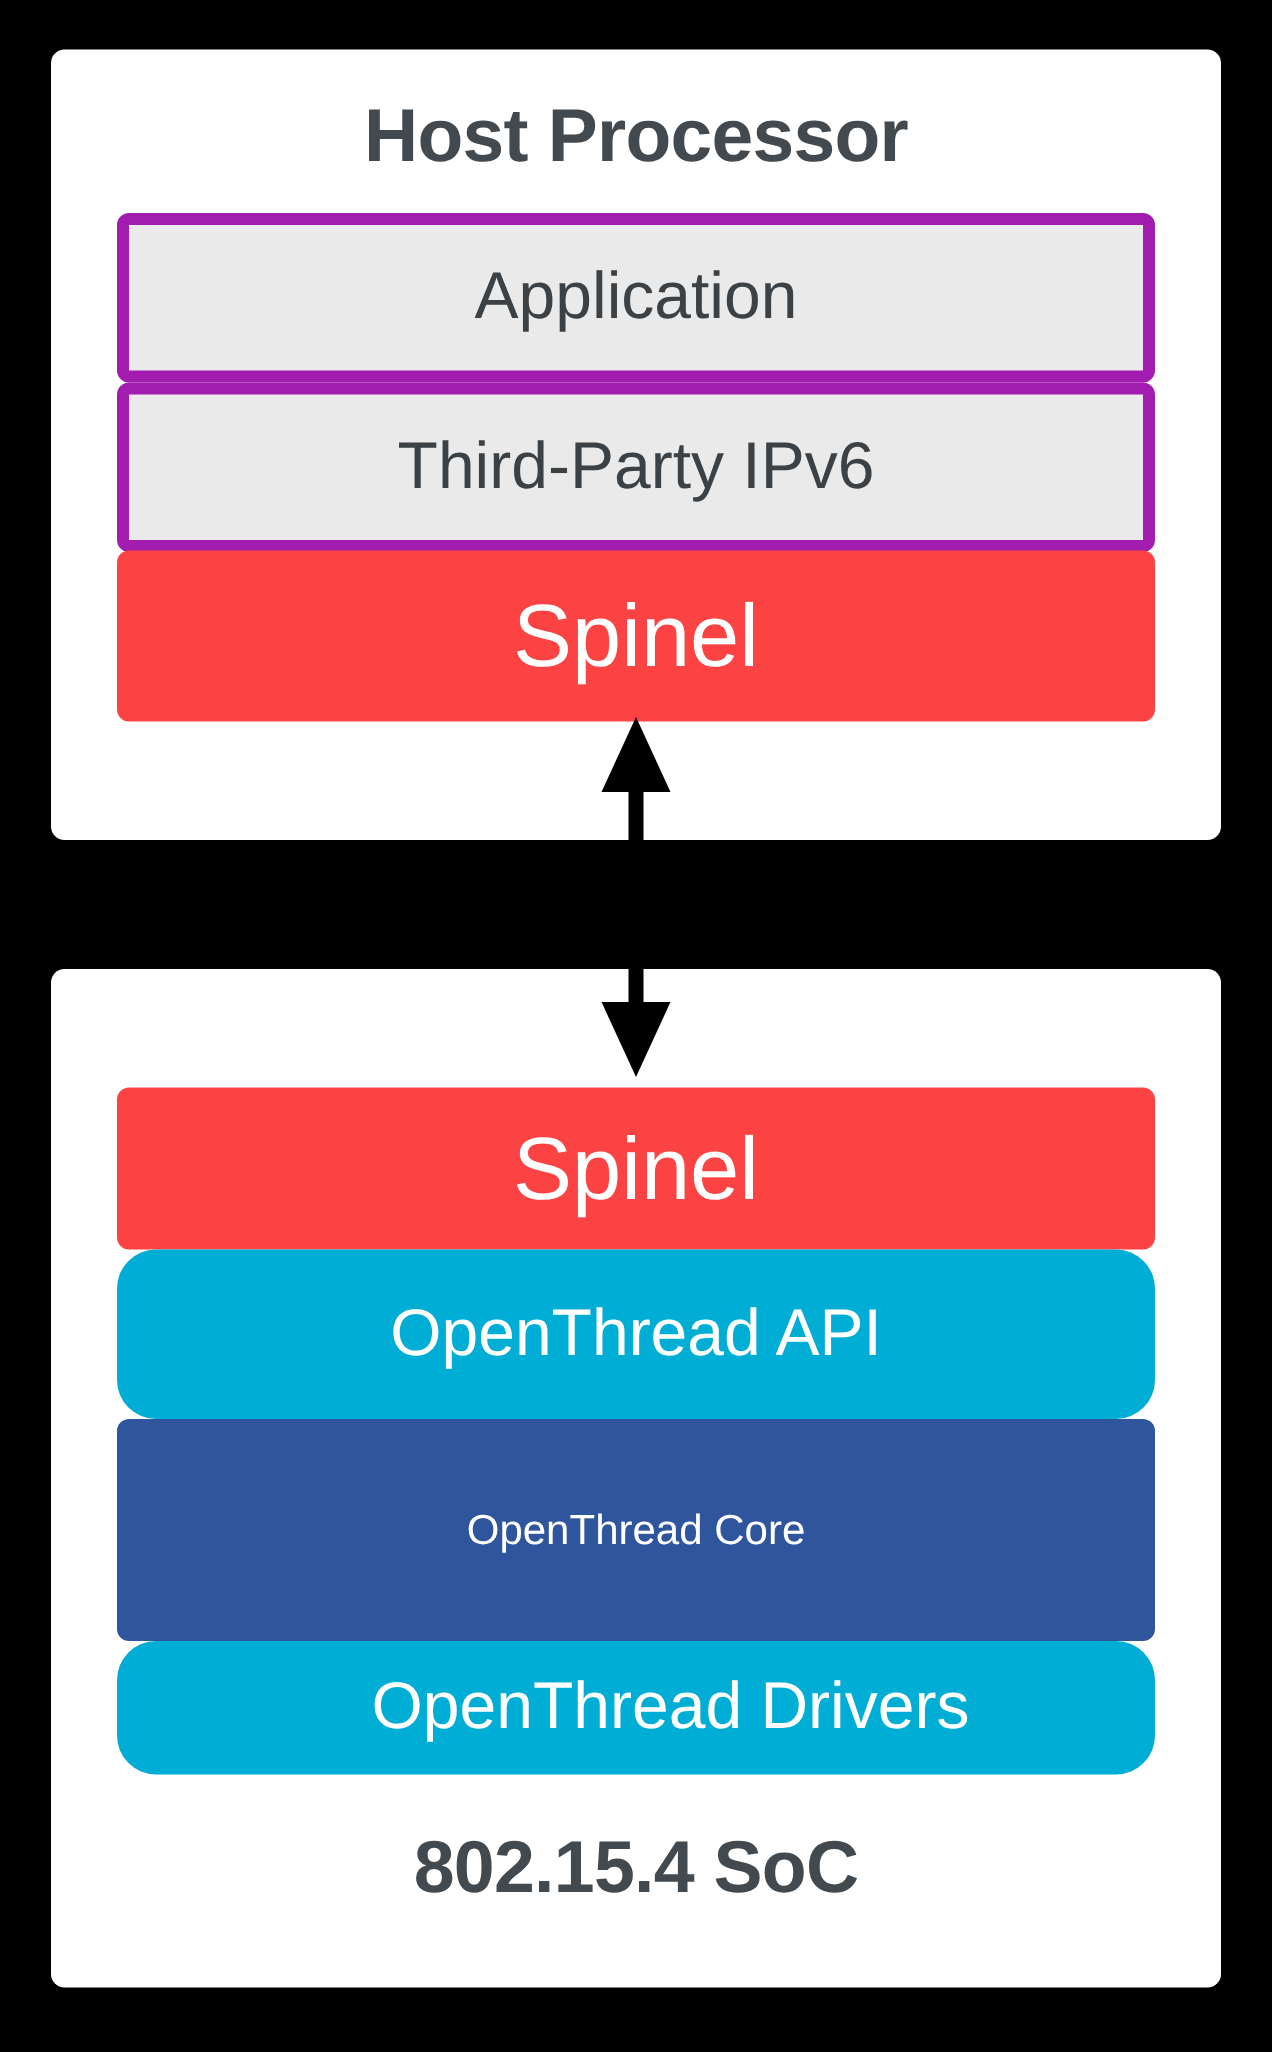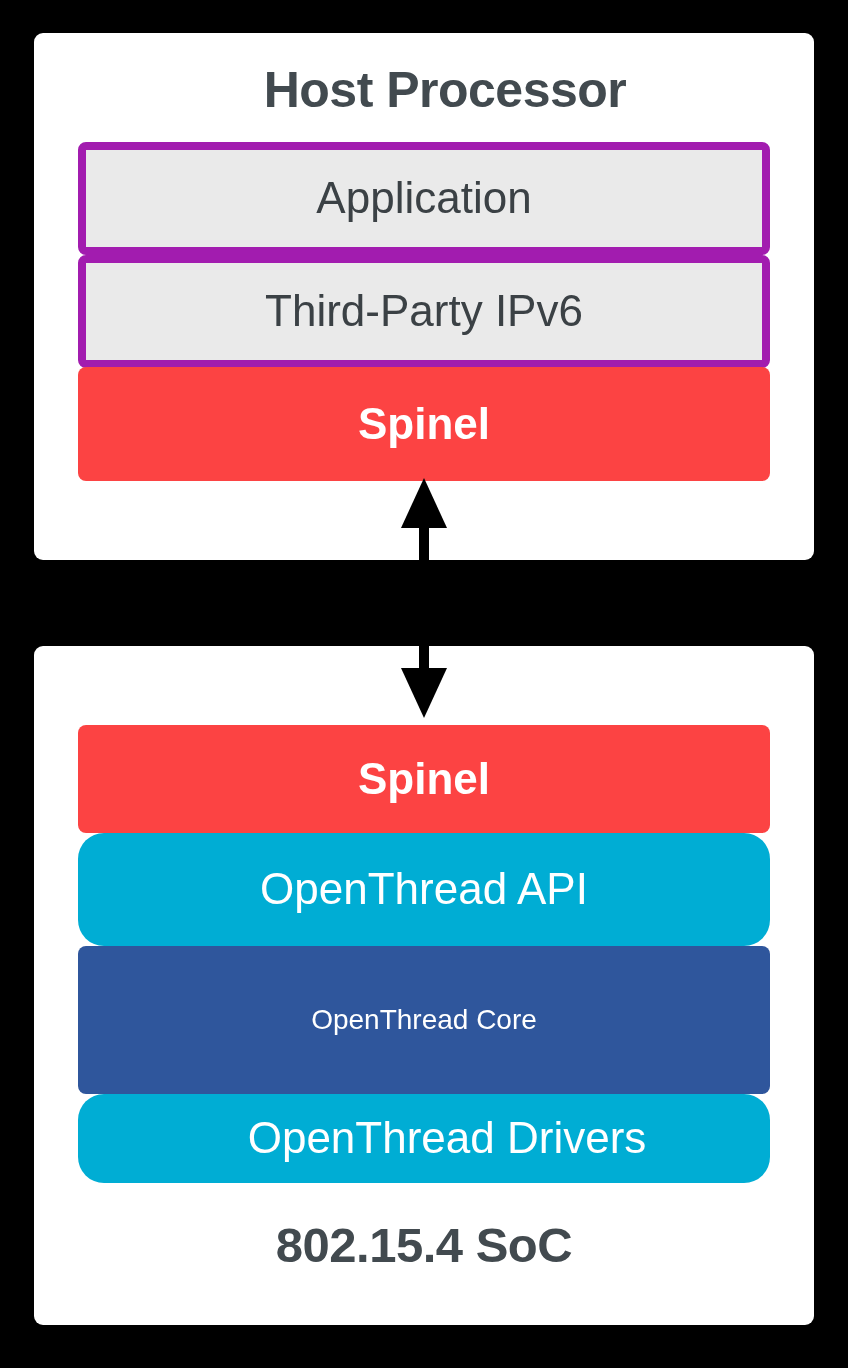--- a/index.html
+++ b/index.html
@@ -53,21 +53,20 @@
     width: 100%;
     text-align: center;
     color: #424a4f;
     font-weight: bold;
     letter-spacing: -0.5px;
   }
   .title-host {
     top: 27px;
     font-size: 50px;
     line-height: 60px;
-    padding-left: 21px;
   }
   .title-soc {
     top: 570px;
     font-size: 49px;
     line-height: 58px;
   }
 
   
   .block {
     position: absolute;
@@ -88,22 +87,21 @@
 
   .block-gray {
     background: #eaeaea;
     border: 8px solid #a21caf;
     color: #3b4145;
     font-size: 44px;
   }
   .block-red {
     background: #fc4343;
     color: #ffffff;
-    font-size: 44px;
-    font-weight: bold;
+    font-size: 59px;
   }
   .block-cyan {
     background: #00add4;
     color: #ffffff;
     font-size: 44px;
     border-radius: 26px;
   }
   .block-navy {
     background: #2f569c;
     color: #ffffff;

